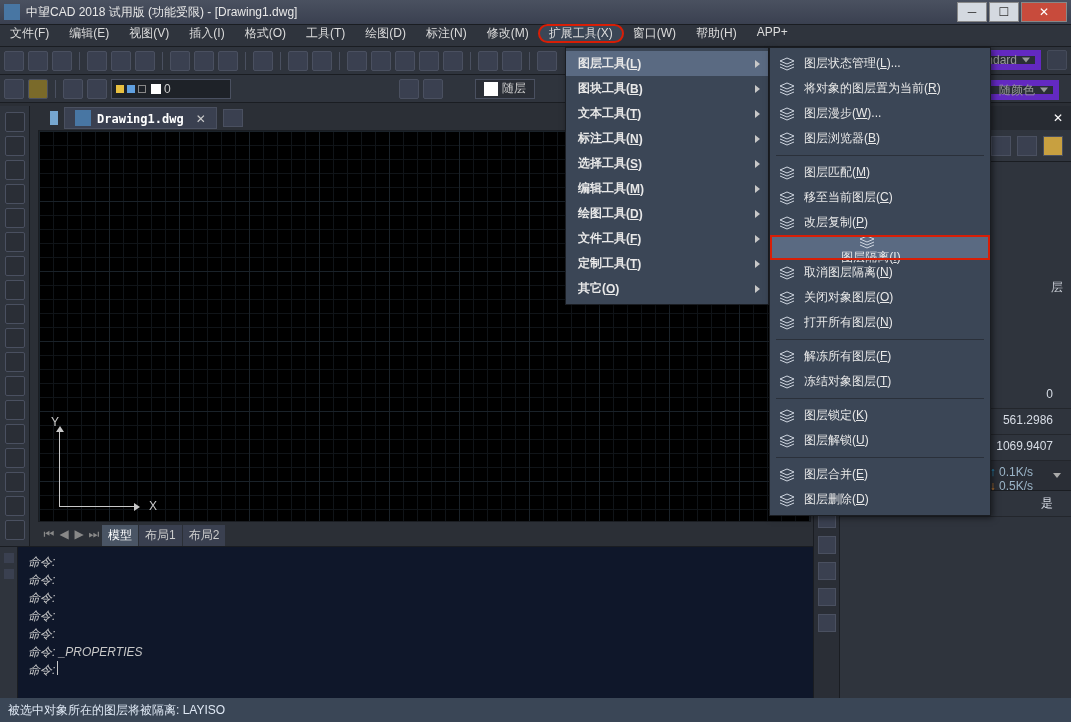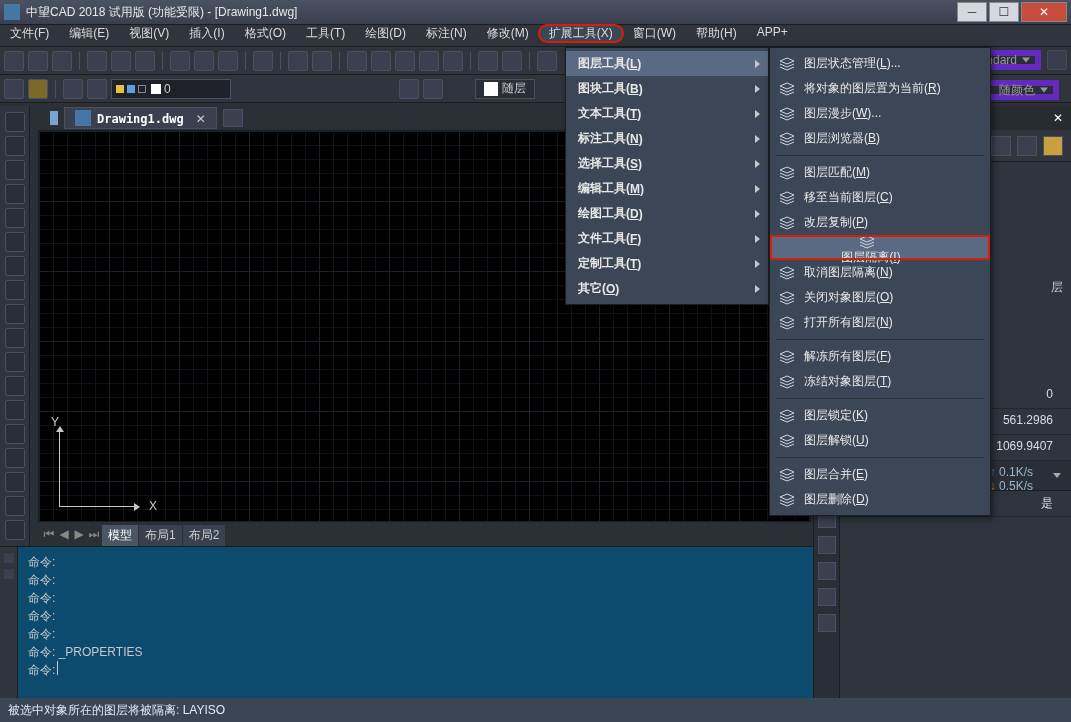--- a/index.html
+++ b/index.html
@@ -60,21 +60,21 @@
 .cursor-mark::before { content:''; position:absolute; left:0; right:0; top:50%; height:1px; background:#c8c8c8;}
 .cursor-mark::after { content:''; position:absolute; top:0; bottom:0; left:50%; width:1px; background:#c8c8c8;}
 
 
 .layout-tabs { position:absolute; left:38px; right:260px; bottom:176px; height:22px; background:#2b2f36; display:flex; align-items:center; gap:1px; padding-left:4px; }
 .layout-nav { width:14px; height:16px; color:#888; text-align:center; }
 .layout-tab { padding:2px 6px; background:#3a4050; color:#ccc; }
 .layout-tab.active { background:#4a5565; color:#fff; }
 
 
-.cmd-area { position:absolute; left:0; right:0; bottom:24px; height:152px; background:#0c4a6e; border-top:1px solid #1a1d22; display:flex; }
+.cmd-area { position:absolute; left:0; right:0; bottom:24px; height:152px; background:#0f172a; border-top:1px solid #1a1d22; display:flex;font-style:italic; }
 .cmd-handle { width:18px; background:#2f343d; border-right:1px solid #1a1d22; display:flex; flex-direction:column; align-items:center; justify-content:flex-start; gap:6px; padding-top:6px;}
 .cmd-handle .h { width:10px;height:10px; background:#3a4050; }
 .cmd-text { flex:1; padding:6px 10px; color:#c8c8c8; font-family: monospace, "SimSun"; font-size:13px; line-height:18px; overflow:hidden; }
 .cmd-input-line { display:flex; }
 .cmd-caret { width:1px; height:14px; background:#c8c8c8; margin-left:2px; }
 
 
 .statusbar { position:absolute; left:0; right:0; bottom:0; height:24px; background:#3a4656; color:#dfe8f4; display:flex; align-items:center; padding:0 8px; font-size:12px; }
 
 

